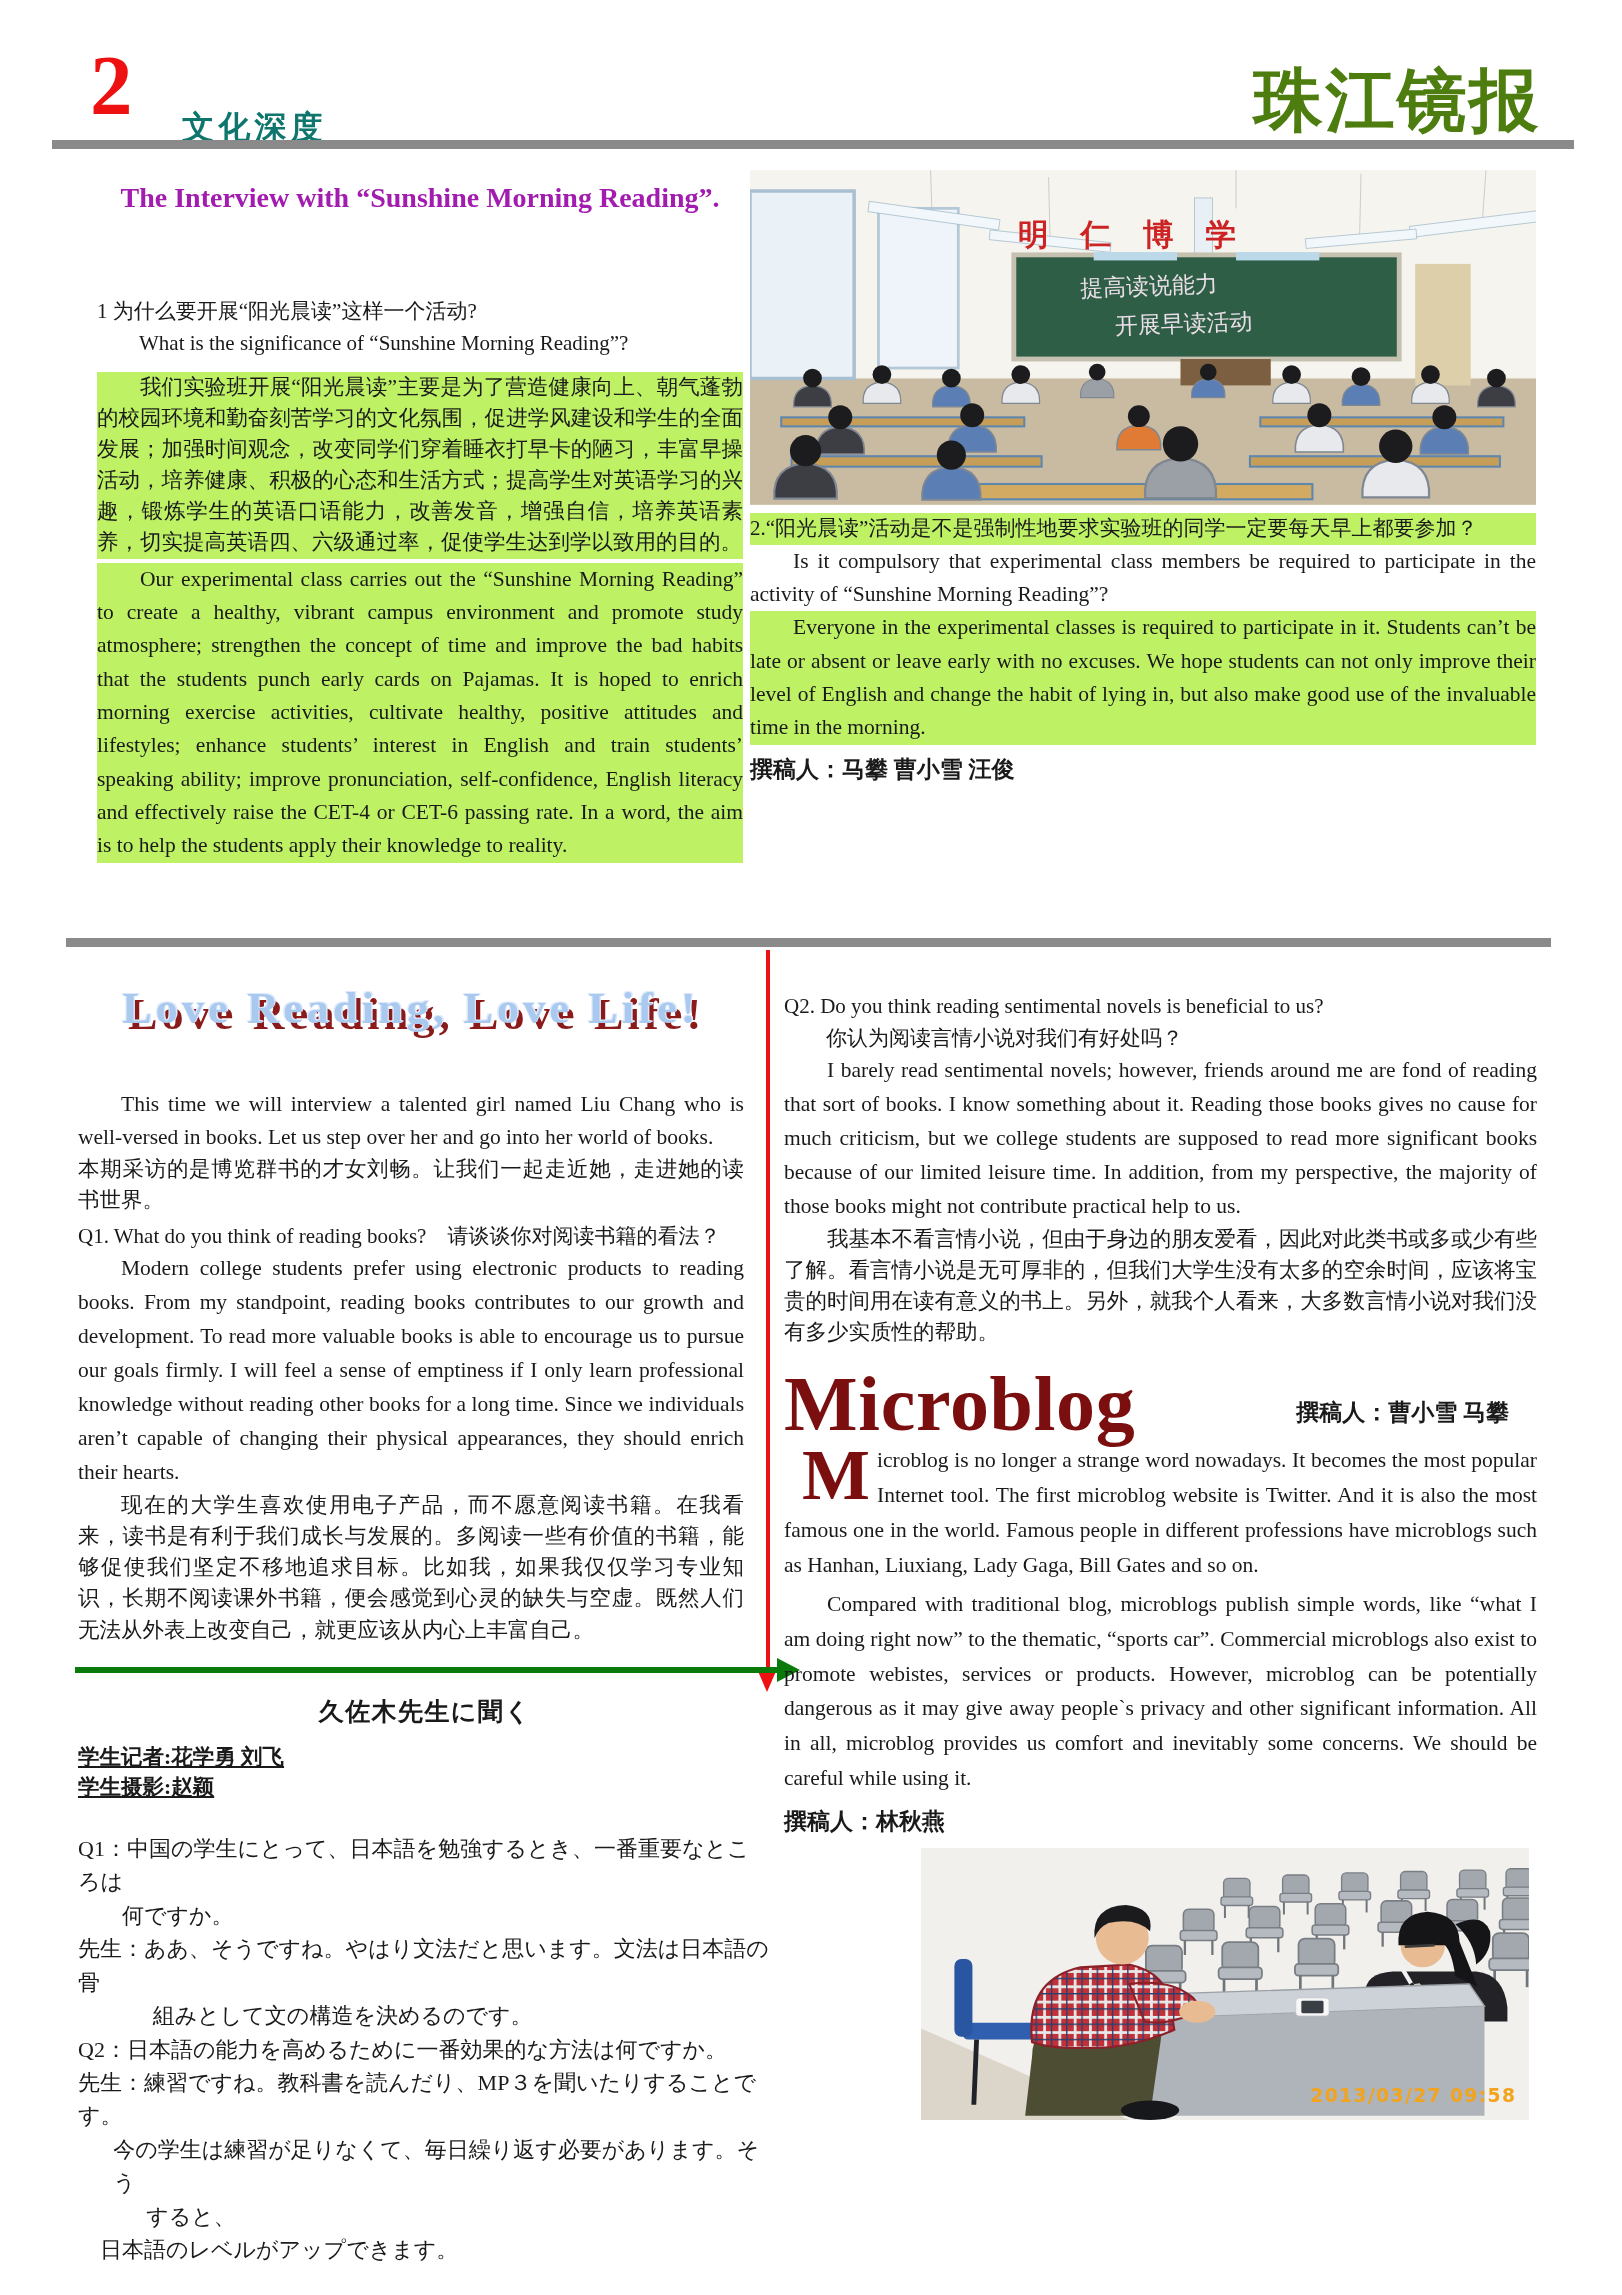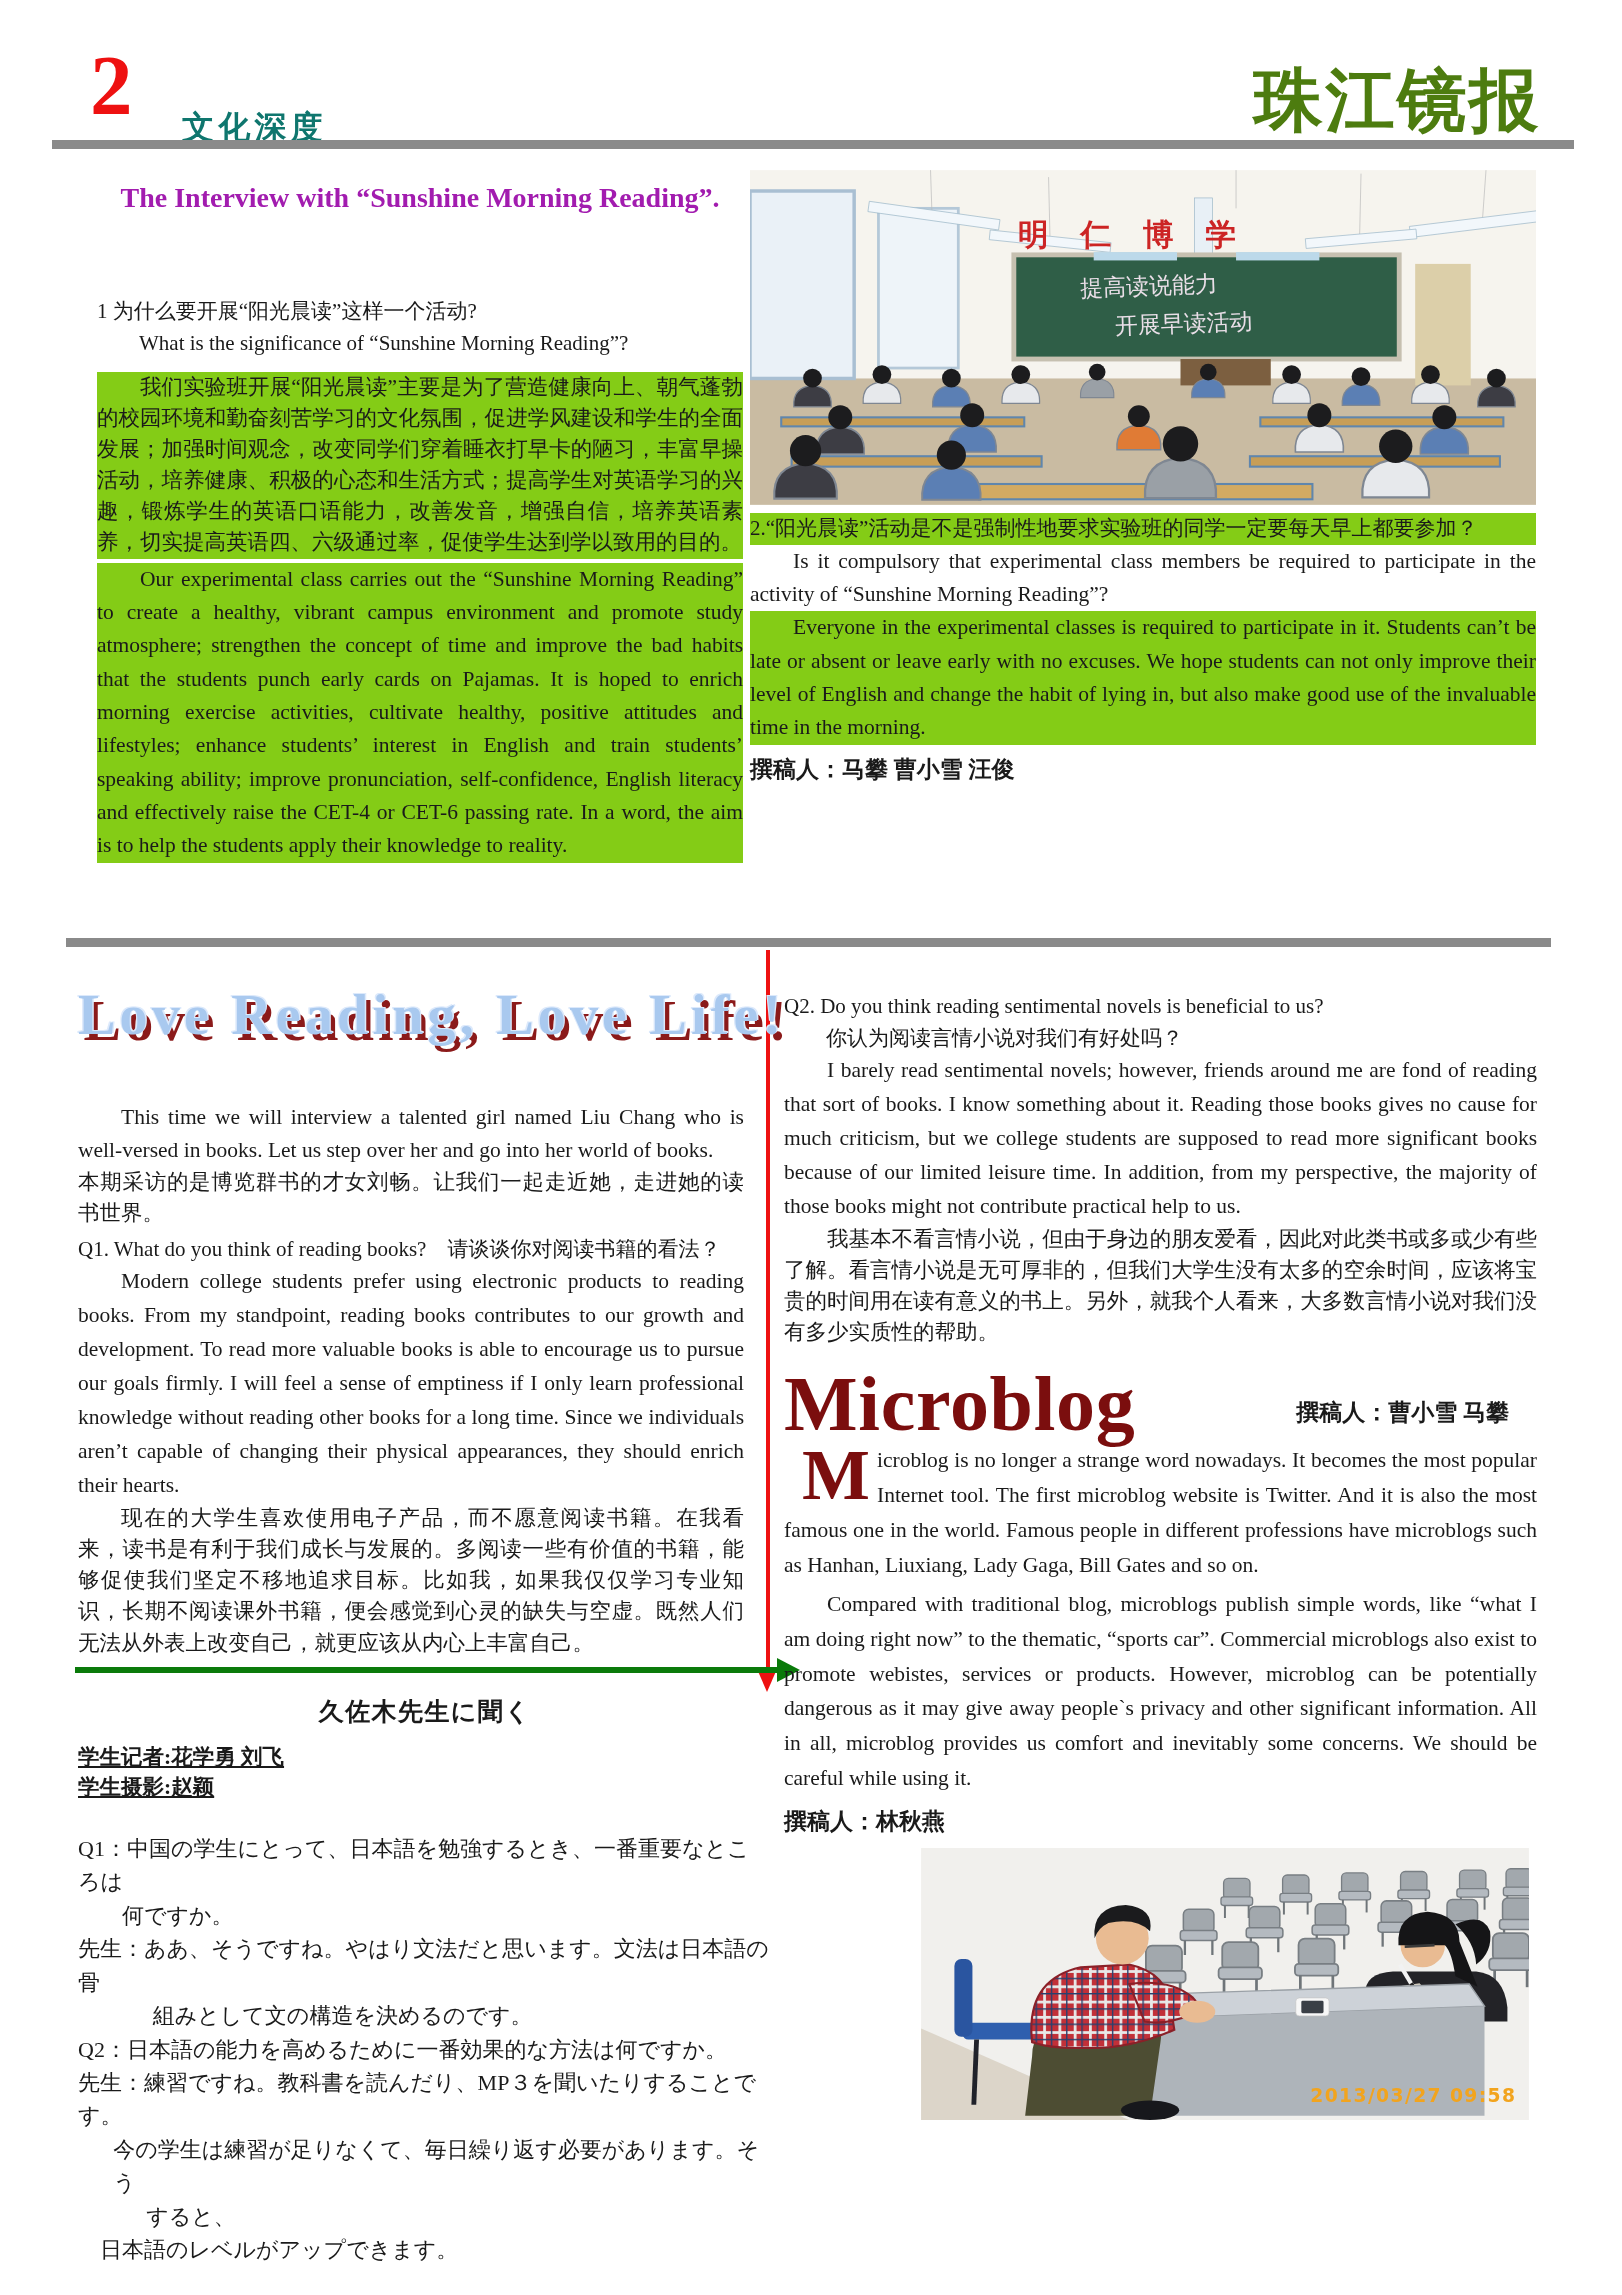--- a/index.html
+++ b/index.html
@@ -10,42 +10,42 @@
   
   #page-number{left:90px;top:43px;font-size:85px;font-weight:bold;color:#ee1111;line-height:1;}
   #section-label{left:182px;top:106px;font-size:32px;font-weight:bold;color:#0f766e;
                  font-family:"Liberation Sans","DejaVu Sans",sans-serif;letter-spacing:4.2px;}
   #masthead{right:82px;top:67px;font-size:69px;font-weight:bold;color:#4d7c0f;letter-spacing:2.8px;line-height:1;}
   #header-rule{left:52px;top:140px;width:1522px;height:9px;background:#8a8a8a;}
 
   
   .para{font-size:21.5px;line-height:1.45;text-align:justify;margin:0 0 4.2px 0;}
   .indent{text-indent:2em;}
-  .shade{background:#84cc16;}
+  .shade{background:#bef264;}
   .qline{font-size:21px;line-height:1.5;margin:0;}
   .byline{font-size:23px;font-weight:bold;text-align:left;margin:9.7px 0 0 0;}
 
   
   #a1-left{left:97px;top:182px;width:646px;}
   #a1-title{color:#a21caf;font-size:28px;font-weight:bold;text-align:center;margin:0 0 82px 0;}
   #a1-right{left:750px;top:170px;width:786px;}
   #a1-right .photo-frame{width:786px;height:335px;}
 
   
   #mid-rule{left:66px;top:938px;width:1485px;height:9px;background:#8a8a8a;}
   #red-divider{left:766px;top:950px;width:4.2px;height:722px;background:#ee1111;}
   #red-arrowhead{left:757px;top:1669px;width:0;height:0;border-left:10.4px solid transparent;
                  border-right:10.4px solid transparent;border-top:23.6px solid #ee1111;}
   #green-arrow-line{left:75px;top:1667px;width:705px;height:6.2px;background:#0a7a0a;}
   #green-arrowhead{left:777px;top:1658px;width:0;height:0;border-top:12.5px solid transparent;
                    border-bottom:12.5px solid transparent;border-left:23.6px solid #0a7a0a;}
 
   
   #a2-left{left:78px;top:970px;width:666px;}
-  #wordart{font-size:56px;font-weight:bold;text-align:center;letter-spacing:4.2px;color:#a9c9ef;
+  #wordart{font-size:44px;font-weight:bold;text-align:center;letter-spacing:4.2px;color:#a9c9ef;
            text-shadow:-1.4px -1.4px 0 #dce9fb,1.4px -1.4px 0 #dce9fb,5.6px 6.2px 0 #8b1a1a;
            margin:12.5px 0 54px 0;white-space:nowrap;font-family:Liberation Serif, serif;}
   #jp-block{left:78px;top:1695px;width:694px;}
   #jp-title{font-size:25px;text-align:center;margin:0 0 14px 0;letter-spacing:1.4px;}
   .jp-credit{font-size:21.5px;font-weight:bold;text-align:left;padding-right:42px;margin:1.4px 0;text-decoration:underline;}
   .jp-line{font-size:22px;line-height:1.52;margin:0;}
   .idt1{padding-left:2em;} .idt2{padding-left:3.4em;} .idt3{padding-left:1.6em;}
   .idt4{padding-left:3.1em;} .idt5{padding-left:1em;}
   #jp-qa{margin-top:30.5px;}
 

